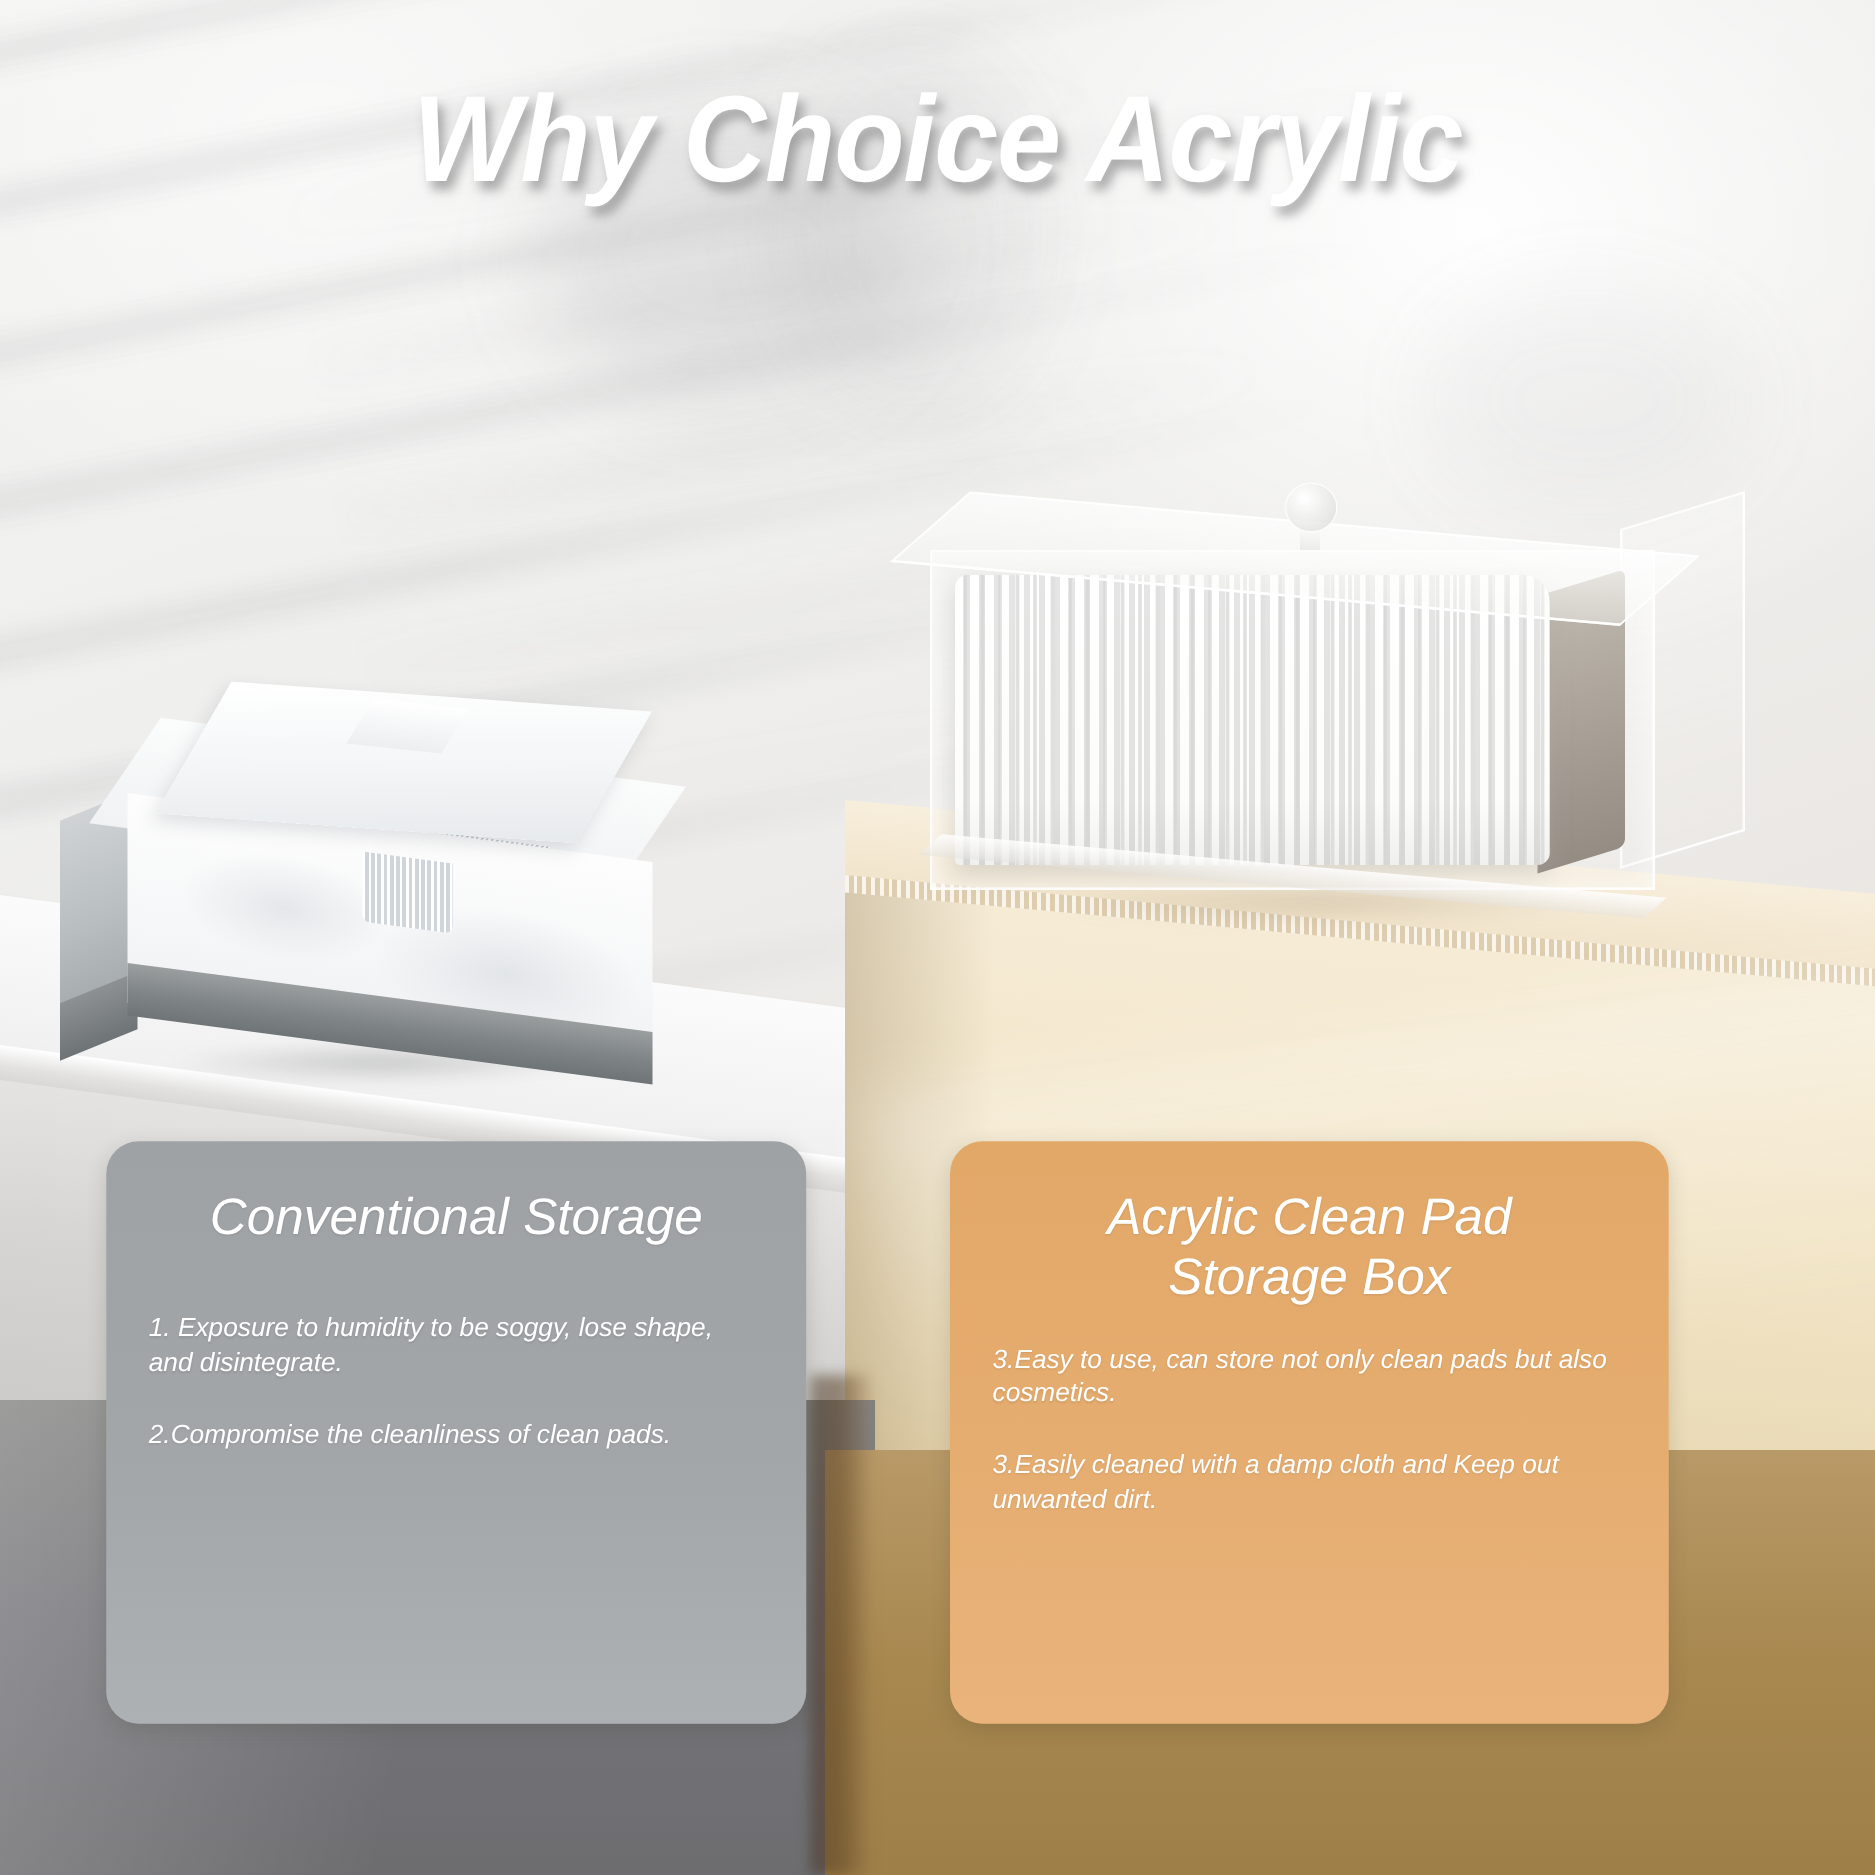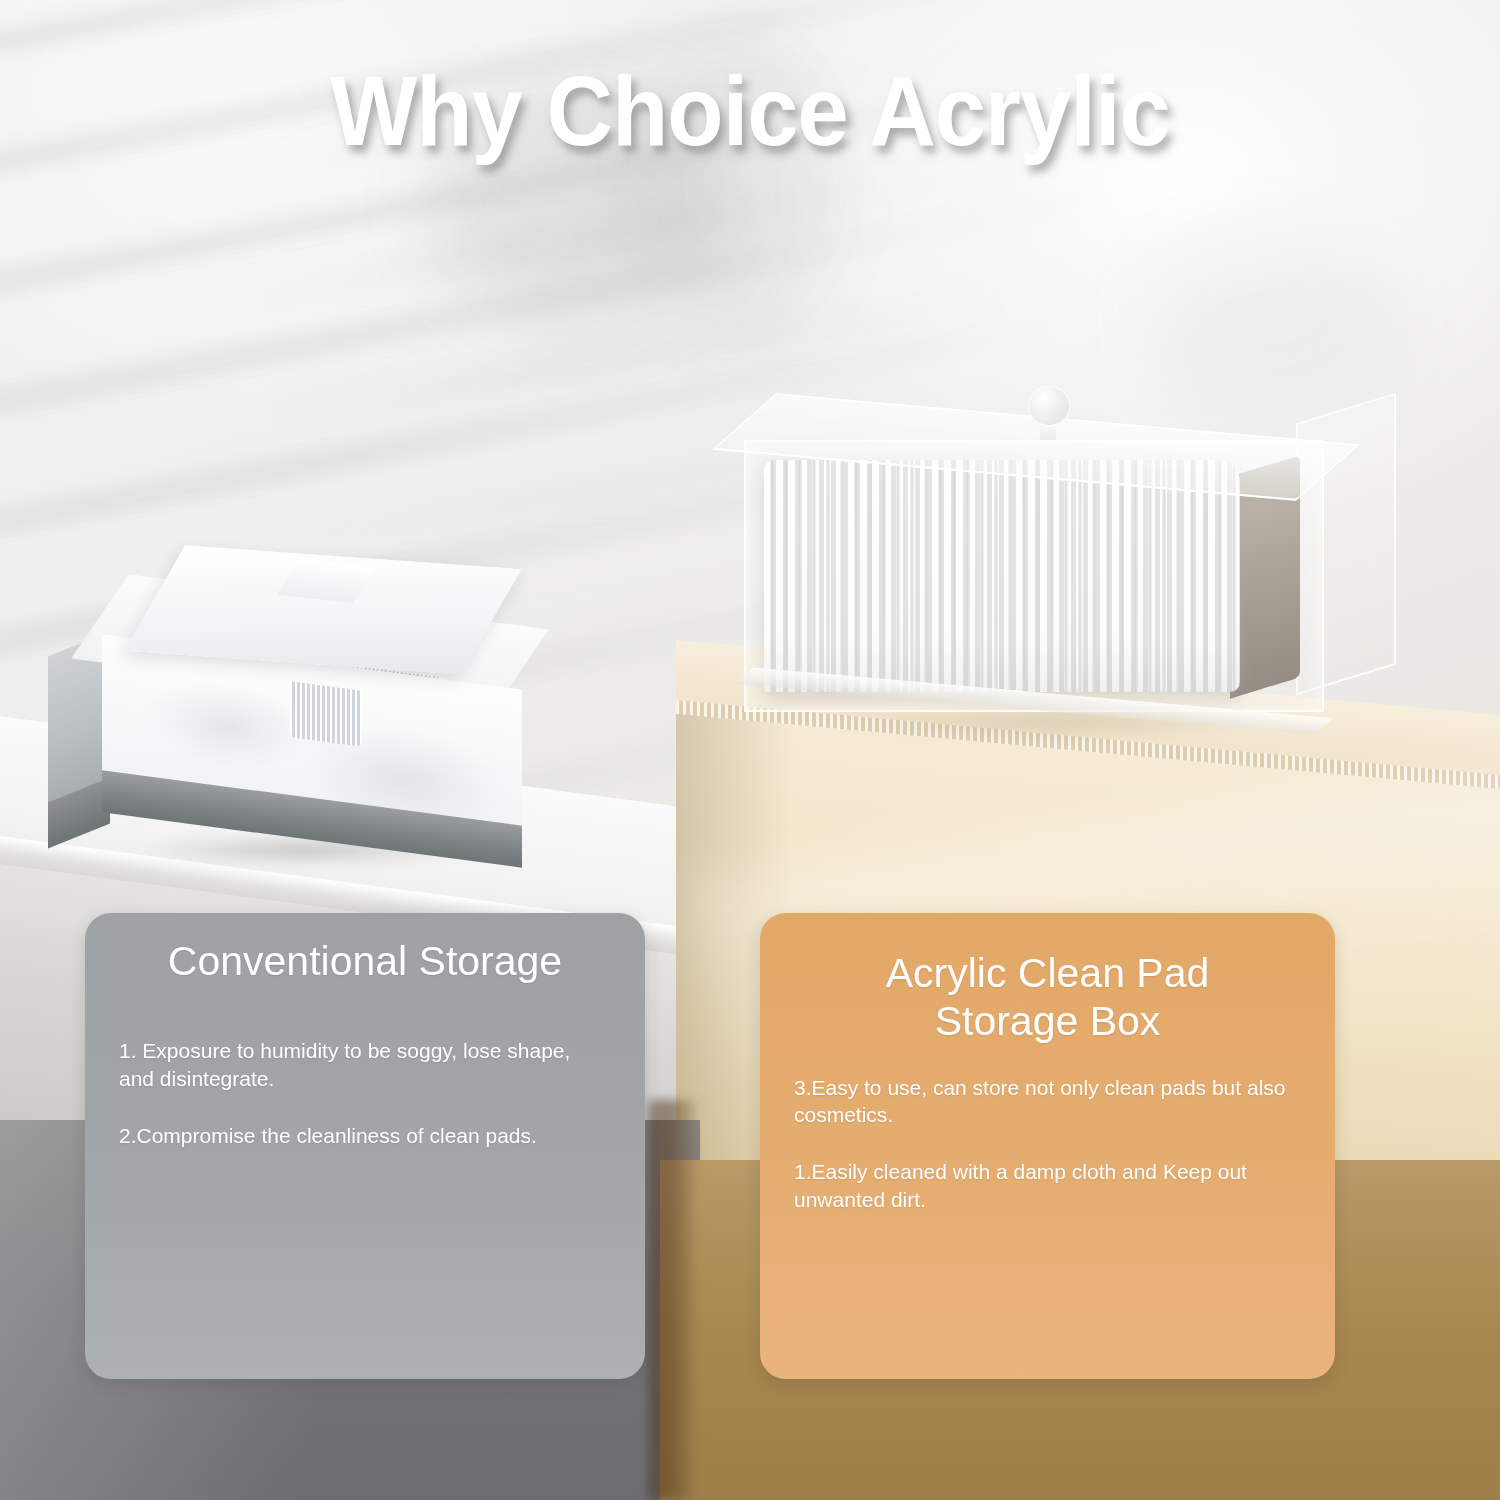--- a/index.html
+++ b/index.html
@@ -7,20 +7,21 @@
     padding: 0;
     background: #ffffff;
   }
   #stage {
     position: relative;
     width: 1500px;
     height: 1500px;
     overflow: hidden;
     font-family: "Liberation Sans", sans-serif;
     background: #f2f1ef;
+    font-style: italic;
   }
 
   
   .scene { position:absolute; inset:0; }
 
   
   .wall {
     position: absolute;
     left: 0; top: 0; width: 1500px; height: 1010px;
     background:
@@ -318,21 +319,21 @@
   }
   .panel-heading {
     text-align: center;
     font-size: 41px;
     font-weight: 400;
     line-height: 1.18;
     padding-top: 36px;
     white-space: pre-line;
     text-shadow: 0 1px 2px rgba(0,0,0,0.10);
   }
-  .panel-left .panel-heading { padding-top: 24px; text-align: center; }
+  .panel-left .panel-heading { padding-top: 36px; text-align: center; }
   .panel-body { margin-top: 28px; }
   .panel-left .panel-body { margin-top: 52px; }
   .bullet {
     font-size: 21px;
     line-height: 1.30;
     margin-bottom: 30px;
     white-space: pre-line;
     text-shadow: 0 1px 2px rgba(0,0,0,0.10);
   }
   .panel-right .bullet { margin-bottom: 30px; }
@@ -427,18 +428,18 @@
       <div class="bullet">1. Exposure to humidity to be soggy, lose shape, and disintegrate.</div>
       <div class="bullet">2.Compromise the cleanliness of clean pads.</div>
     </div>
   </div>
 
   <div class="panel panel-right">
     <div class="panel-heading">Acrylic Clean Pad
 Storage Box</div>
     <div class="panel-body">
       <div class="bullet">3.Easy to use, can store not only clean pads but also cosmetics.</div>
-      <div class="bullet">1.Easily cleaned with a damp cloth and Keep out unwanted dirt.</div>
+      <div class="bullet">3.Easily cleaned with a damp cloth and Keep out unwanted dirt.</div>
     </div>
   </div>
 
 
 </div>
 
 </body></html>

